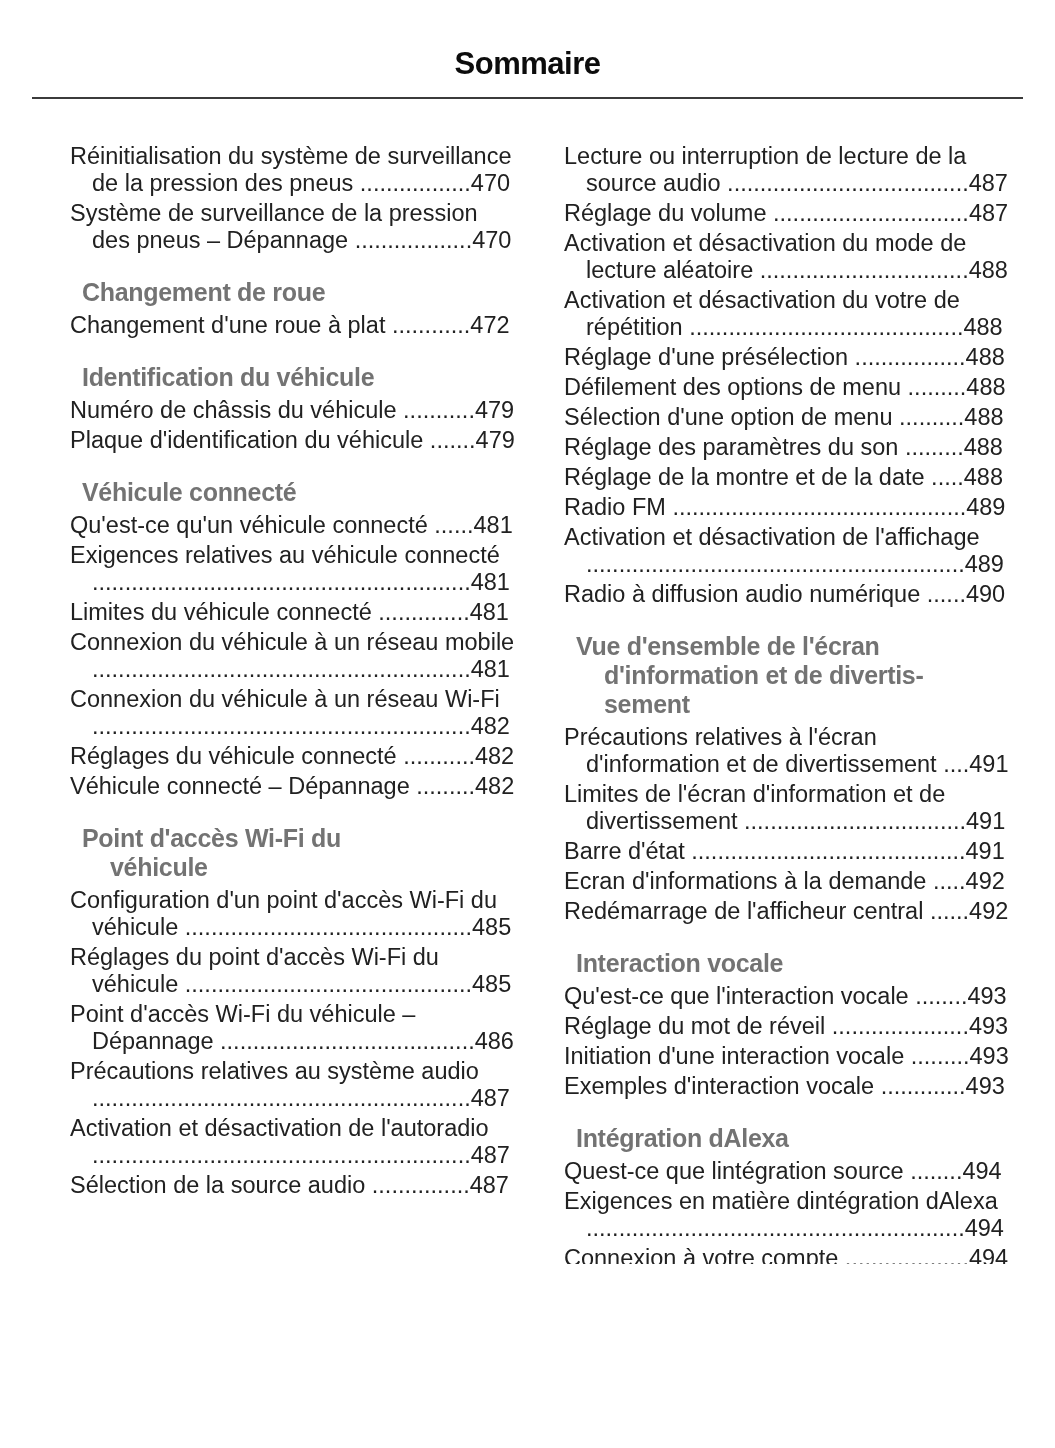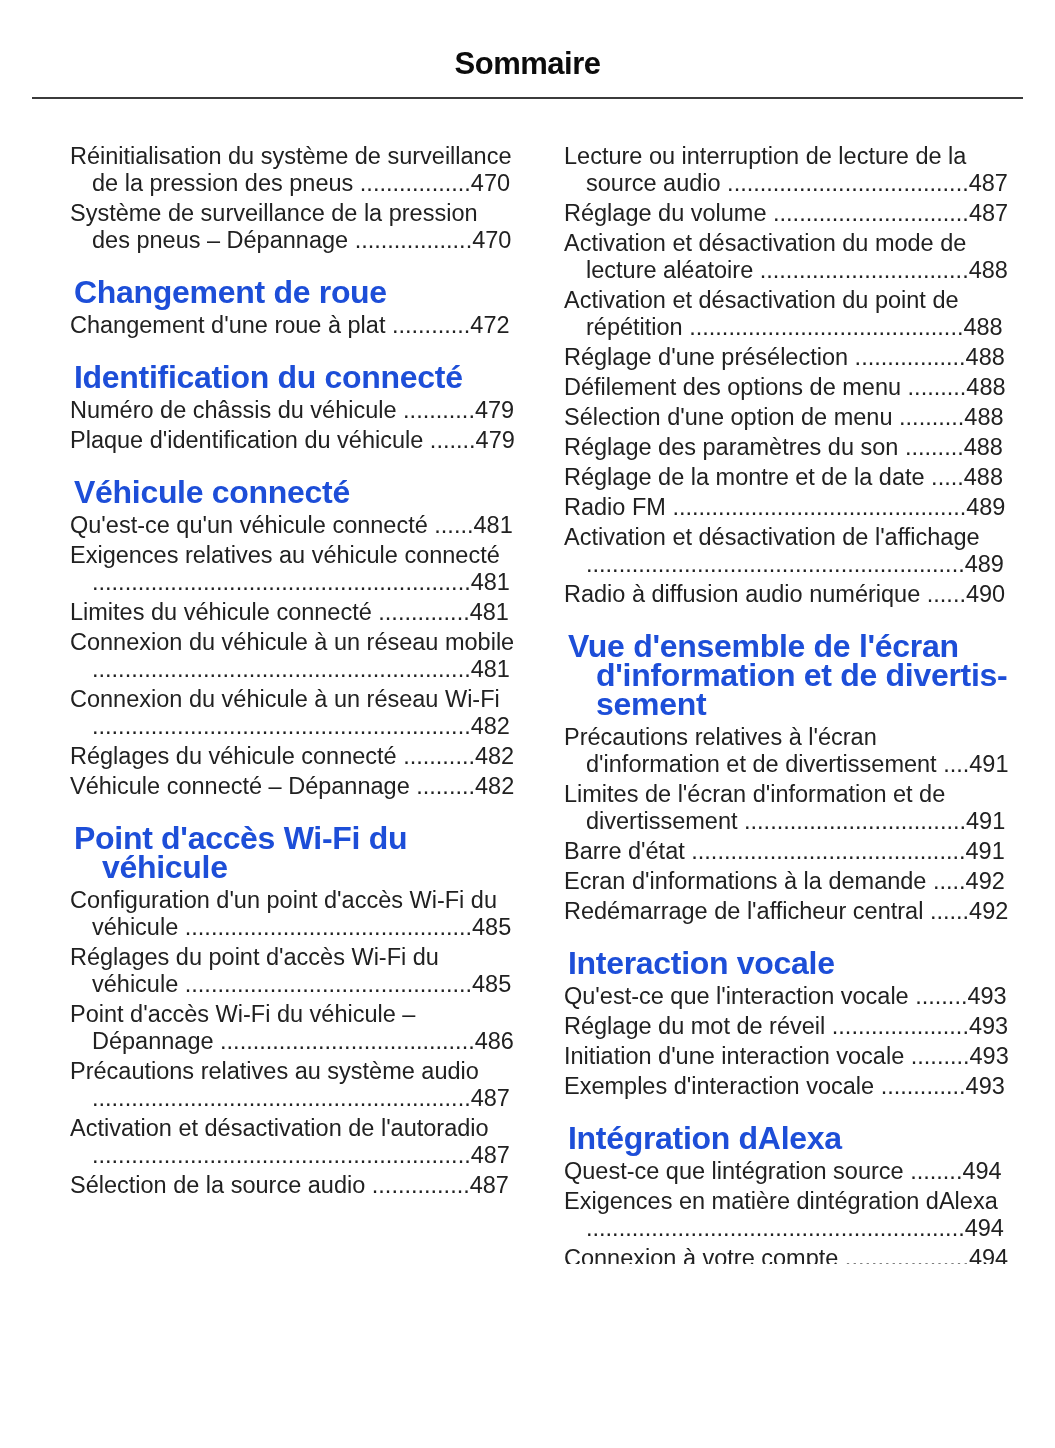--- a/index.html
+++ b/index.html
@@ -28,26 +28,26 @@
     margin: 15px 32px 0 32px;
   }
   .columns {
     display: flex;
     gap: 48px;
     padding: 44px 45px 0 70px;
   }
   .col { flex: 1; min-width: 0; }
   .sec { margin: 0; }
   .heading {
-    margin: 24px 0 5px 4px;
-    font-size: 32px;
+    margin: 24px 0 5px 12px;
+    font-size: 25px;
     line-height: 29px;
     font-weight: bold;
     letter-spacing: -0.3px;
-    color: #1d4ed8;
+    color: #737373;
     padding-left: 28px;
     text-indent: -28px;
     white-space: pre-line;
   }
   .sec:first-child .heading { margin-top: 0; }
   .entry {
     margin: 0 0 3px 0;
     font-size: 23.5px;
     line-height: 27px;
     padding-left: 22px;
@@ -85,21 +85,21 @@
 
   <section class="sec">
     <h2 class="heading">Changement de roue</h2>
     <div class="entries">
   <p class="entry"><span class="t">Changement d'une roue à plat</span> <span class="dots">............</span><span class="pg">472</span></p>
 
 </div>
   </section>
 
   <section class="sec">
-    <h2 class="heading">Identification du connecté</h2>
+    <h2 class="heading">Identification du véhicule</h2>
     <div class="entries">
   <p class="entry"><span class="t">Numéro de châssis du véhicule</span> <span class="dots">...........</span><span class="pg">479</span></p>
 
   <p class="entry"><span class="t">Plaque d'identification du véhicule</span> <span class="dots">.......</span><span class="pg">479</span></p>
 </div>
   </section>
 
   <section class="sec">
     <h2 class="heading">Véhicule connecté</h2>
     <div class="entries">
@@ -144,21 +144,21 @@
     <div class="col">
   <section class="sec">
 
     <div class="entries">
   <p class="entry"><span class="t">Lecture ou interruption de lecture de la source audio</span> <span class="dots">.....................................</span><span class="pg">487</span></p>
 
   <p class="entry"><span class="t">Réglage du volume</span> <span class="dots">..............................</span><span class="pg">487</span></p>
 
   <p class="entry"><span class="t">Activation et désactivation du mode de lecture aléatoire</span> <span class="dots">................................</span><span class="pg">488</span></p>
 
-  <p class="entry"><span class="t">Activation et désactivation du point de répétition</span> <span class="dots">..........................................</span><span class="pg">488</span></p>
+  <p class="entry"><span class="t">Activation et désactivation du votre de répétition</span> <span class="dots">..........................................</span><span class="pg">488</span></p>
 
   <p class="entry"><span class="t">Réglage d'une présélection</span> <span class="dots">.................</span><span class="pg">488</span></p>
 
 
   <p class="entry"><span class="t">Défilement des options de menu</span> <span class="dots">.........</span><span class="pg">488</span></p>
 
   <p class="entry"><span class="t">Sélection d'une option de menu</span> <span class="dots">..........</span><span class="pg">488</span></p>
 
   <p class="entry"><span class="t">Réglage des paramètres du son</span> <span class="dots">.........</span><span class="pg">488</span></p>
 

